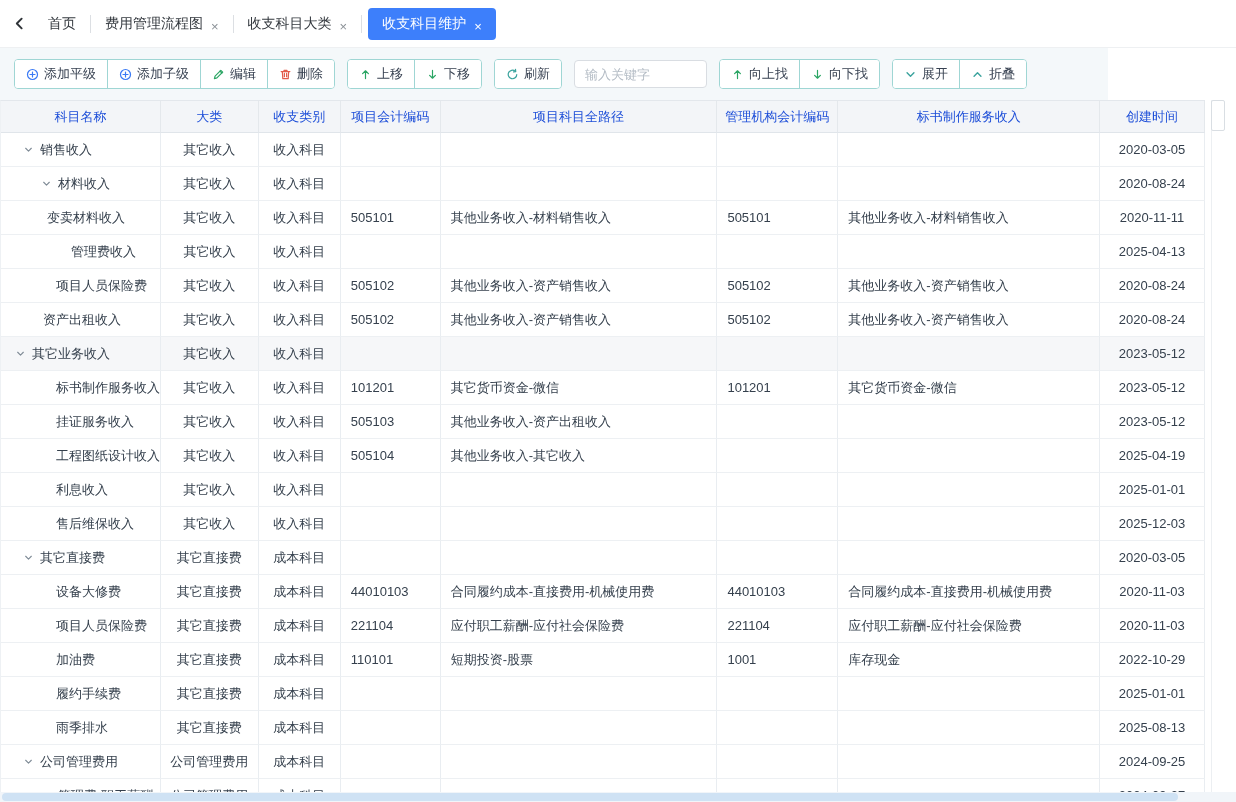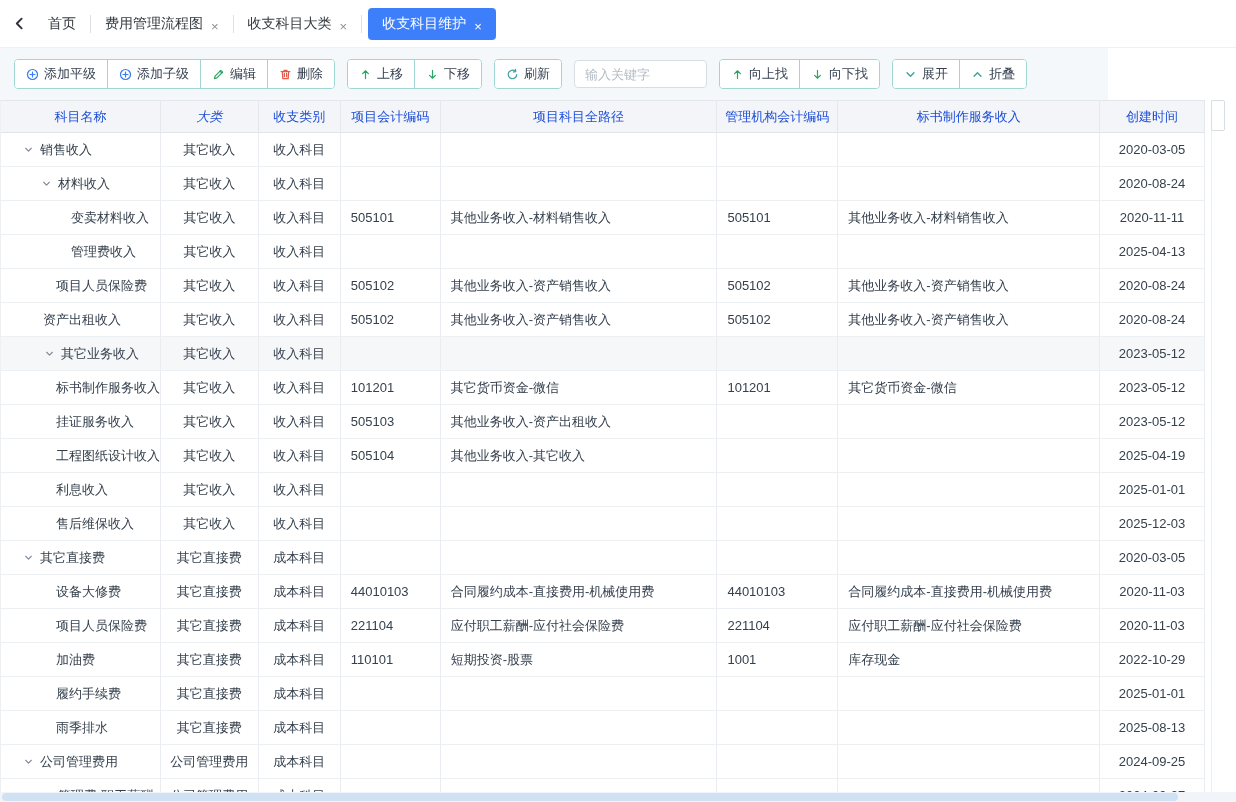--- a/index.html
+++ b/index.html
@@ -187,21 +187,21 @@
             </svg>
           </span>
           <span>折叠</span>
         </button>
       </div>
     </div>
 
   <div class="table">
     <div class="tr" id="thead">
         <div class="th" style="width: 160px;">科目名称</div>
-        <div class="th" style="width: 98px; font-style: italic;">大类</div>
+        <div class="th" style="width: 98px;">大类</div>
         <div class="th" style="width: 82px;">收支类别</div>
         <div class="th" style="width: 100px;">项目会计编码</div>
         <div class="th" style="width: 277px;">项目科目全路径</div>
         <div class="th" style="width: 121px;">管理机构会计编码</div>
         <div class="th" style="width: 262px;">标书制作服务收入</div>
         <div class="th" style="width: 105px;">创建时间</div>
       </div>
     <div class="tbody" id="tbody">
         <div class="tr">
           <div class="td al" style="width: 160px; padding-left: 22px;">
@@ -231,21 +231,21 @@
           </div>
           <div class="td ac" style="width: 98px;">其它收入</div>
           <div class="td ac" style="width: 82px;">收入科目</div>
           <div class="td al" style="width: 100px;"></div>
           <div class="td al" style="width: 277px;"></div>
           <div class="td al" style="width: 121px;"></div>
           <div class="td al" style="width: 262px;"></div>
           <div class="td ac" style="width: 105px;">2020-08-24</div>
         </div>
         <div class="tr">
-          <div class="td al" style="width: 160px; padding-left: 70px;">
+          <div class="td al" style="width: 160px; padding-left: 46px;">
             <span class="nm">变卖材料收入</span>
           </div>
           <div class="td ac" style="width: 98px;">其它收入</div>
           <div class="td ac" style="width: 82px;">收入科目</div>
           <div class="td al" style="width: 100px;">505101</div>
           <div class="td al" style="width: 277px;">其他业务收入-材料销售收入</div>
           <div class="td al" style="width: 121px;">505101</div>
           <div class="td al" style="width: 262px;">其他业务收入-材料销售收入</div>
           <div class="td ac" style="width: 105px;">2020-11-11</div>
         </div>
@@ -279,21 +279,21 @@
           </div>
           <div class="td ac" style="width: 98px;">其它收入</div>
           <div class="td ac" style="width: 82px;">收入科目</div>
           <div class="td al" style="width: 100px;">505102</div>
           <div class="td al" style="width: 277px;">其他业务收入-资产销售收入</div>
           <div class="td al" style="width: 121px;">505102</div>
           <div class="td al" style="width: 262px;">其他业务收入-资产销售收入</div>
           <div class="td ac" style="width: 105px;">2020-08-24</div>
         </div>
         <div class="tr hl">
-          <div class="td al" style="width: 160px; padding-left: 22px; justify-content: center;">
+          <div class="td al" style="width: 160px; padding-left: 14px;">
             <span class="caret">
               <svg width="11" height="11" viewBox="0 0 14 14" fill="none" stroke="#7f8b96" stroke-width="1.4" stroke-linecap="round" stroke-linejoin="round">
                 <path d="M3.4 5.4L7 9l3.6-3.6"></path>
               </svg>
             </span>
             <span class="nm">其它业务收入</span>
           </div>
           <div class="td ac" style="width: 98px;">其它收入</div>
           <div class="td ac" style="width: 82px;">收入科目</div>
           <div class="td al" style="width: 100px;"></div>

